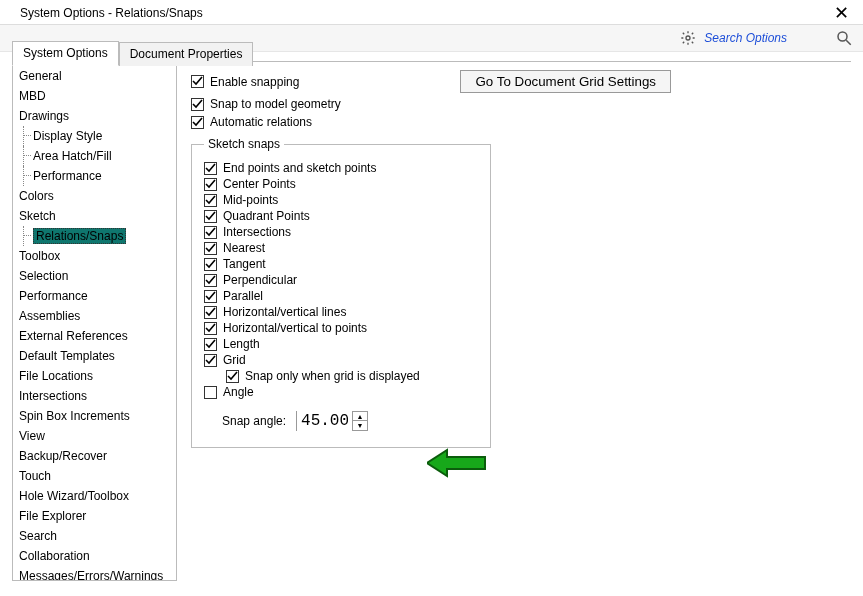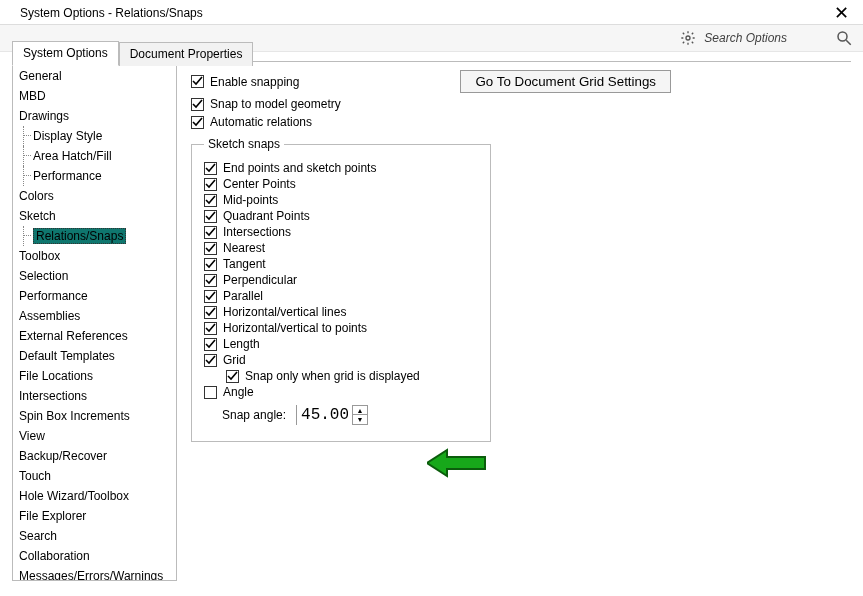--- a/index.html
+++ b/index.html
@@ -35,21 +35,21 @@
     height: 28px;
     display: flex;
     align-items: center;
     justify-content: flex-end;
     padding: 0 10px;
   }
   .search-box {
     display: flex;
     align-items: center;
     gap: 8px;
-    color: #404040;
+    color: #1d4ed8;
     font-style: italic;
   }
   .gear{
     width:16px;height:16px;display:inline-block;
   }
   .mag{
     width:18px;height:18px;display:inline-block;
   }
   .tabs-and-body {
     position: relative;
@@ -137,21 +137,21 @@
     border:1px solid #bbb;
     margin:8px 0 0 0;
     padding:8px 12px 16px 12px;
     width:300px;
     position:relative;
   }
   fieldset legend{padding:0 4px;}
   .snap-row{display:flex;align-items:center;margin:2px 0;}
   .indent{margin-left:22px;text-align:right;}
   .snapangle{
-    display:flex;align-items:center;margin-left:18px;margin-top:6px;gap:10px;
+    display:flex;align-items:center;margin-left:18px;margin-top:12px;gap:10px;
   }
   .spin{
     display:flex;align-items:center;border:1px solid #999;height:20px;background:#fff;
   }
   .spin input{
     border:none;width:55px;padding:2px 4px;font-size:16px;outline:none;font-family:Liberation Mono, monospace;
   }
   .spin .btns{
     display:flex;flex-direction:column;border-left:1px solid #999;height:100%;
   }

